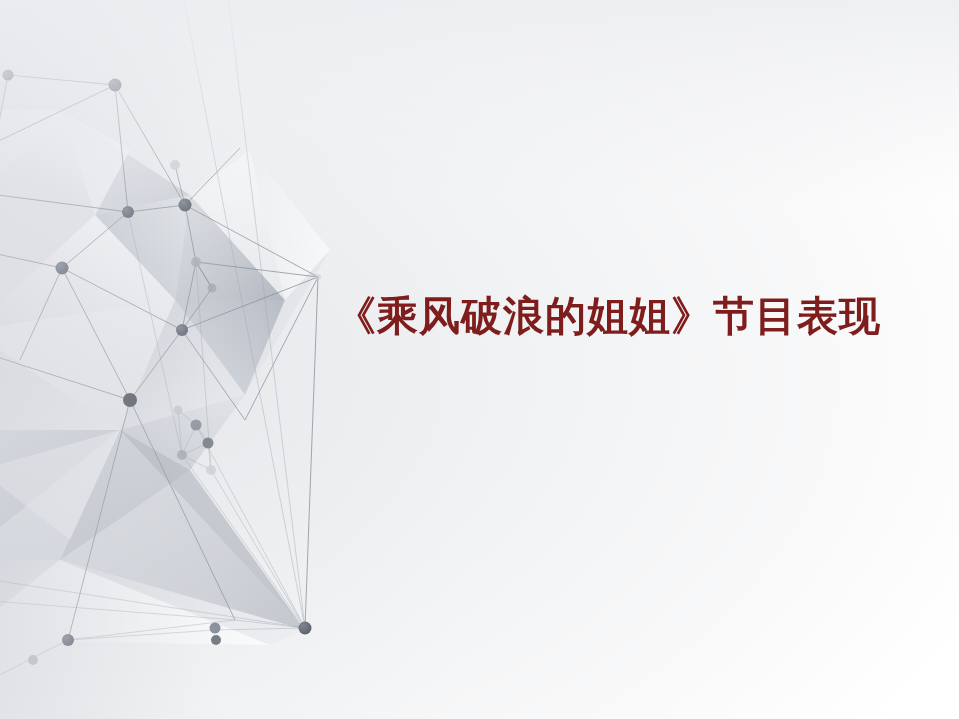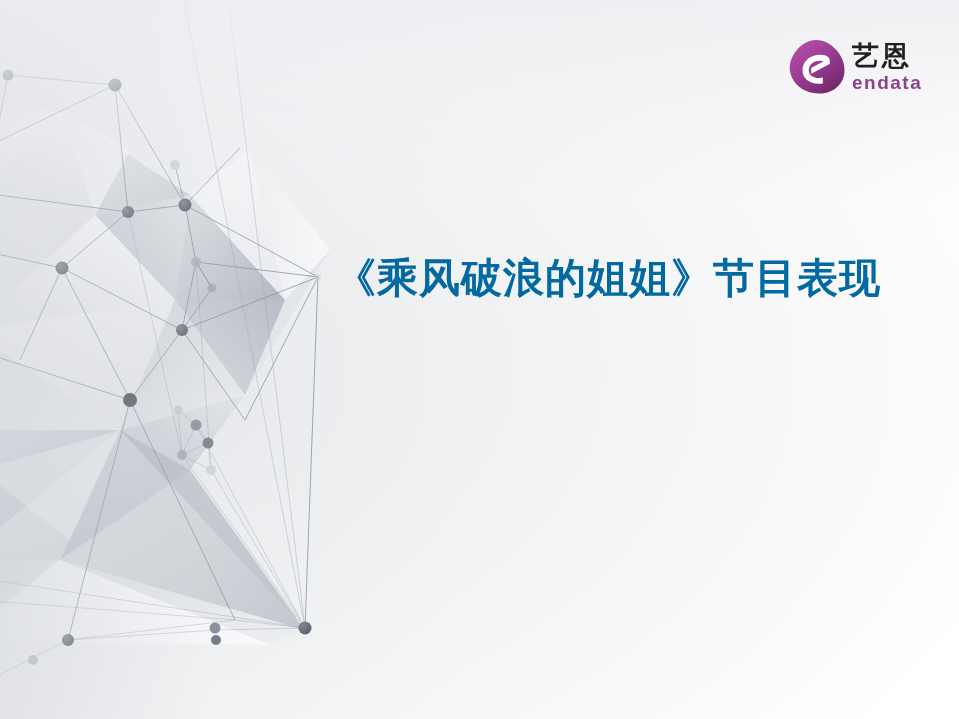--- a/index.html
+++ b/index.html
@@ -97,25 +97,25 @@
   }
   .section-number {
     font-size: 58px;
     font-weight: 700;
     color: #56565a;
     letter-spacing: 0px;
     line-height: 1;
     font-family: "Liberation Sans", "DejaVu Sans", sans-serif;
   }
   .section-title {
-    margin-top: 19px;
+    margin-top: 57px;
     margin-left: 10px;
     font-size: 41px;
     font-weight: 700;
-    color: #0369a1;
+    color: #7f1d1d;
     letter-spacing: 1px;
     line-height: 1.15;
     white-space: nowrap;
     font-family: "DejaVu Sans", "Liberation Sans", sans-serif;
   }
 </style>
 </head>
 <body>
 
 <div class="slide">
@@ -278,35 +278,18 @@
       <circle cx="216" cy="640" r="5" fill="#525965"></circle>
       <circle cx="305" cy="628" r="6.5" fill="url(#nodeG)"></circle>
       <circle cx="20" cy="360" r="0" fill="url(#nodeG)"></circle>
       <circle cx="318" cy="277" r="3" fill="#c9ccd2" opacity="0.6"></circle>
     </g>
   </svg>
 
   <div class="bg-vignette"></div>
   <div class="bg-topwash"></div>
 
-  <div class="logo">
-    <svg class="logo-mark" viewBox="0 0 120 116">
-      <defs>
-        <linearGradient id="blobG" x1="0.1" y1="0.05" x2="0.85" y2="1">
-          <stop offset="0%" stop-color="#b74fa8"></stop>
-          <stop offset="45%" stop-color="#9b3d95"></stop>
-          <stop offset="100%" stop-color="#6e2566"></stop>
-        </linearGradient>
-      </defs>
-      <path d="M58 2 C86 2 116 30 117 62 C118 92 96 112 66 113 C34 114 8 94 4 66 C0 38 26 2 58 2 Z" fill="url(#blobG)"></path>
-      <path d="M78 34 C56 28 32 40 30 62 C28 84 50 96 72 92 L72 80 C56 83 42 77 43 63 C44 49 60 42 74 46 L48 60 L48 72 L86 52 C88 44 86 37 78 34 Z" fill="#ffffff"></path>
-    </svg>
-    <div class="logo-text">
-      <div class="logo-cn">艺恩</div>
-      <div class="logo-en">endata</div>
-    </div>
-  </div>
 
   <div class="headline">
     <div class="section-title">《乘风破浪的姐姐》节目表现</div>
   </div>
 
 </div>
 
 </body></html>

